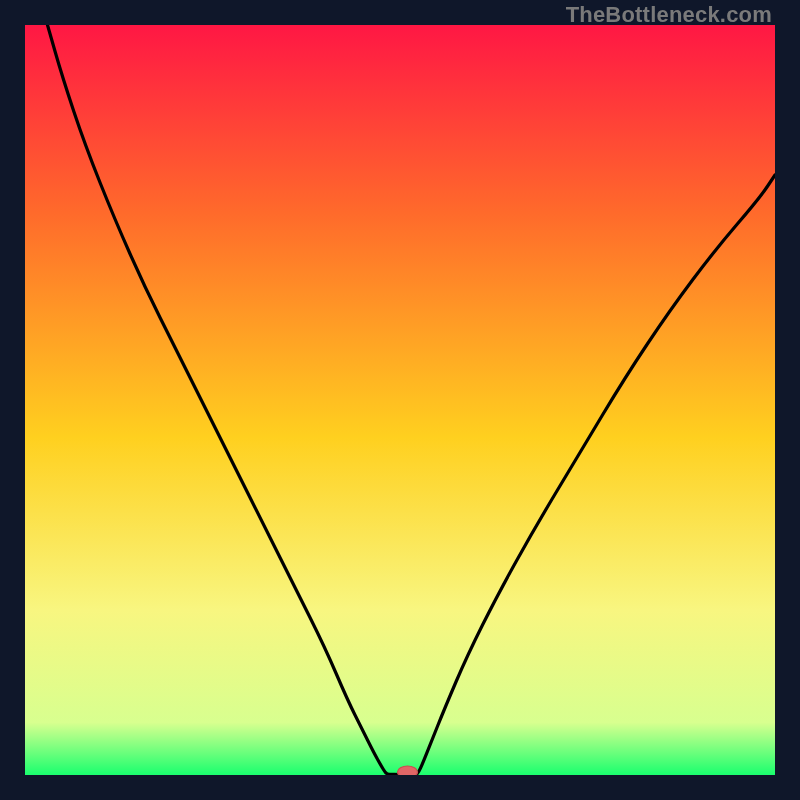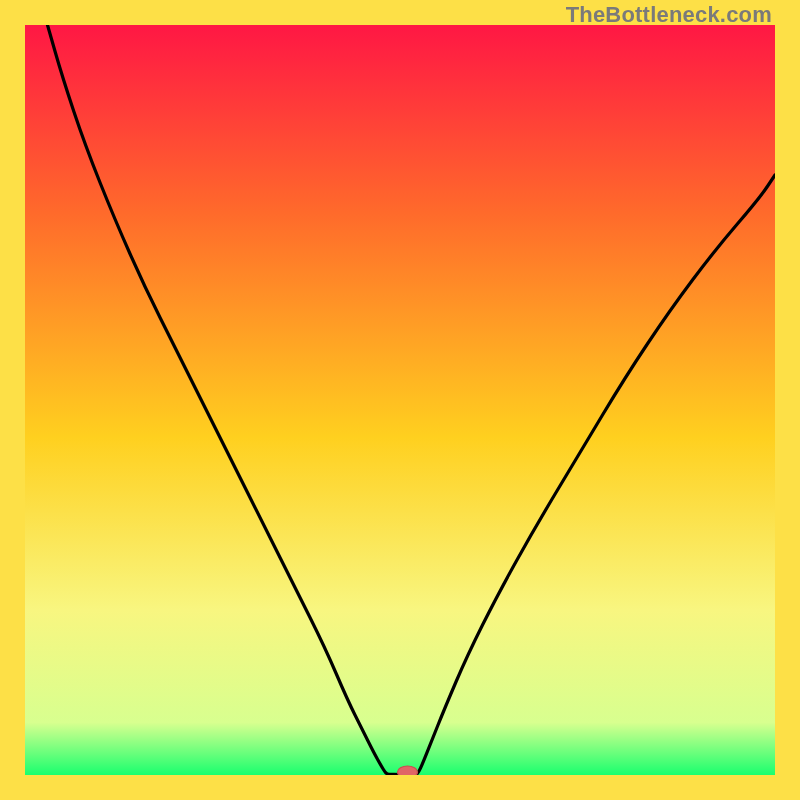--- a/index.html
+++ b/index.html
@@ -8,21 +8,21 @@
     width: 800px;
     height: 800px;
     overflow: hidden;
     background: #000;
     font-family: Arial, Helvetica, sans-serif;
   }
   .frame {
     position: relative;
     width: 800px;
     height: 800px;
-    background: #fde047;
+    background: #0f172a;
   }
   .plot-area {
     position: absolute;
     left: 25px;
     top: 25px;
     width: 750px;
     height: 750px;
     overflow: hidden;
   }
   .plot-area svg {

